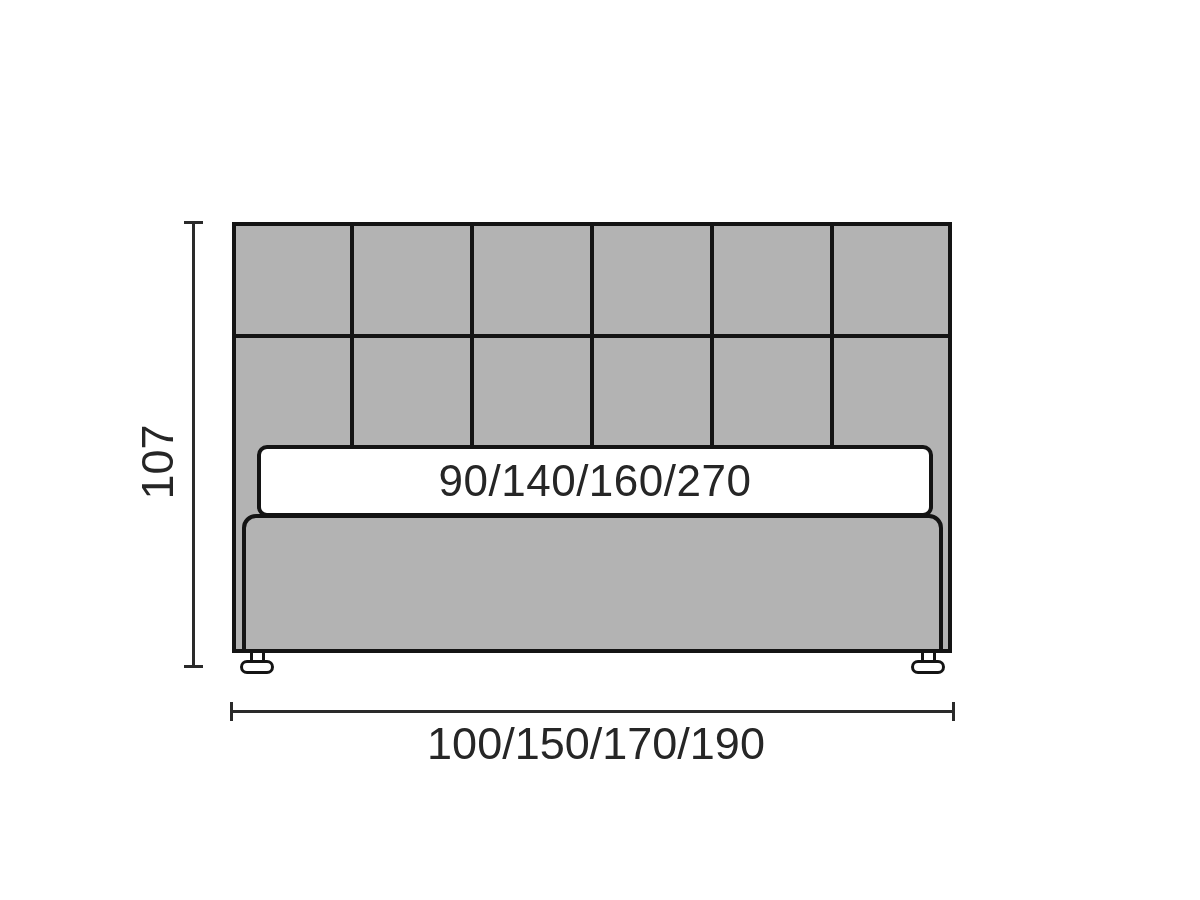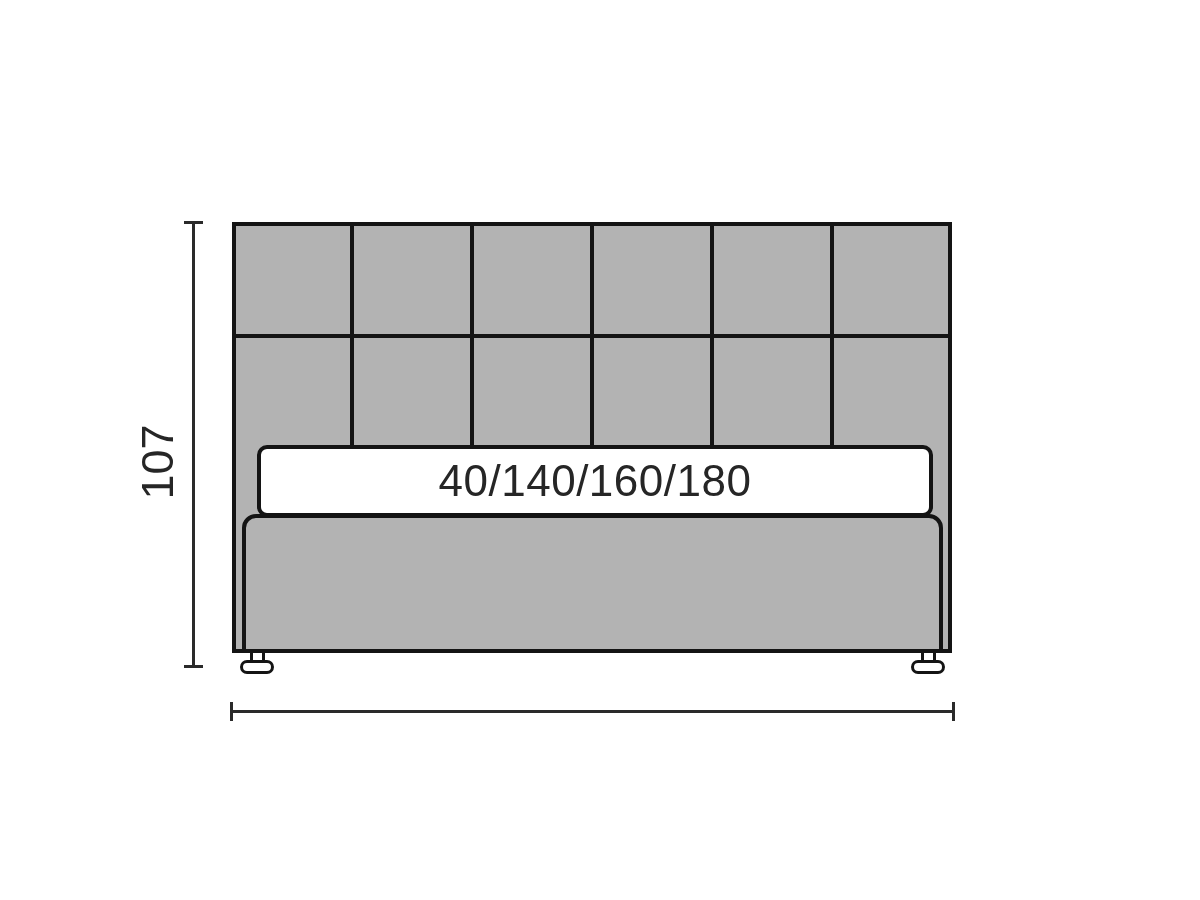--- a/index.html
+++ b/index.html
@@ -63,32 +63,33 @@
   <div class="abs grid">
       <div class="vdiv" style="left: calc(16.6667% - 2px);"></div>
       <div class="vdiv" style="left: calc(33.3333% - 2px);"></div>
       <div class="vdiv" style="left: calc(50% - 2px);"></div>
       <div class="vdiv" style="left: calc(66.6667% - 2px);"></div>
       <div class="vdiv" style="left: calc(83.3333% - 2px);"></div>
       <div class="hdiv"></div>
     </div>
 
   <div class="abs mattress">
-    <span class="mattress-label">40/140/160/180</span>
+    <span class="mattress-label">90/140/160/270</span>
   </div>
 
   <div class="abs base"></div>
 
   <div class="abs stem stem-left"></div>
   <div class="abs stem stem-right"></div>
   <div class="abs glide glide-left"></div>
   <div class="abs glide glide-right"></div>
 
   <div class="abs dim-line-v"></div>
   <div class="abs tick-h tick-top"></div>
   <div class="abs tick-h tick-bottom"></div>
   <div class="abs dim-label height-label">107</div>
 
   <div class="abs dim-line-h"></div>
   <div class="abs tick-v tick-left"></div>
   <div class="abs tick-v tick-right"></div>
+  <div class="abs dim-label width-label">100/150/170/190</div>
 
 </div>
 
 </body></html>

